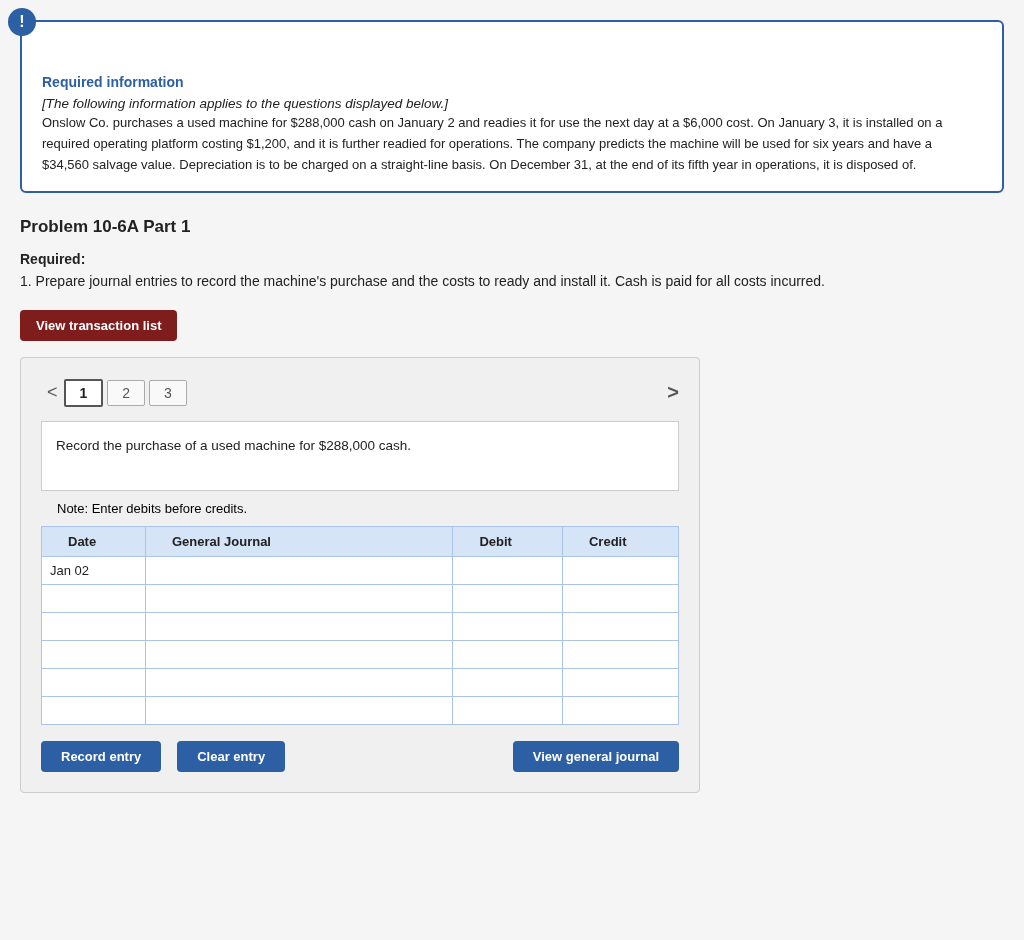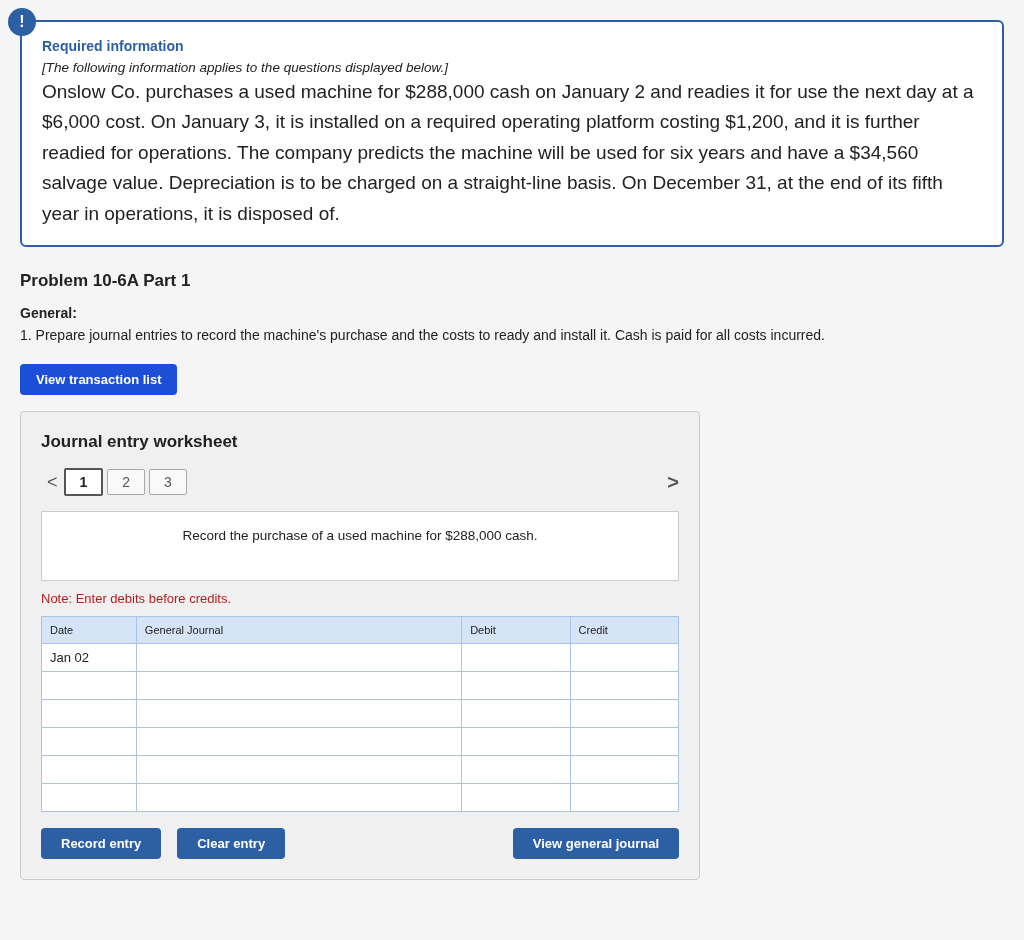--- a/index.html
+++ b/index.html
@@ -31,52 +31,53 @@
       font-size: 16px;
       display: flex;
       align-items: center;
       justify-content: center;
     }
     .info-box .required-info {
       color: #2c5fa3;
       font-weight: bold;
       margin-bottom: 6px;
       font-size: 14px;
+      margin-top: 36px;
     }
     .info-box .problem-title {
       font-weight: bold;
       font-size: 15px;
       margin-bottom: 6px;
     }
     .info-box .italic-note {
       font-style: italic;
       margin-bottom: 2px;
       font-size: 13.5px;
     }
     .info-box .body-text {
-      font-size: 19px;
+      font-size: 13px;
       line-height: 1.6;
     }
     .section-title {
       font-weight: bold;
       font-size: 17px;
       margin-bottom: 14px;
     }
     .required-label {
       font-weight: bold;
       margin-bottom: 4px;
       font-size: 14px;
     }
     .required-desc {
       margin-bottom: 18px;
       font-size: 14px;
       line-height: 1.5;
     }
     .btn-view-transaction {
-      background: #1d4ed8;
+      background: #7f1d1d;
       color: white;
       border: none;
       padding: 8px 16px;
       font-size: 13px;
       font-weight: bold;
       border-radius: 4px;
       cursor: pointer;
       margin-bottom: 16px;
       display: inline-block;
     }
@@ -124,39 +125,39 @@
       color: #555;
     }
     .instruction-box {
       background: #fff;
       border: 1px solid #ccc;
       padding: 14px;
       margin-bottom: 10px;
       font-size: 13.5px;
       line-height: 1.5;
       min-height: 70px;
-      text-align: center;
     }
     .note-text {
-      color: #b91c1c;
+      color: #000000;
       font-size: 13px;
       margin-bottom: 10px;
+      margin-left: 16px;
     }
     .journal-table {
       width: 100%;
       border-collapse: collapse;
       margin-bottom: 16px;
       background: #fff;
     }
     .journal-table th {
       background: #d6e4f7;
       border: 1px solid #aac4e8;
-      padding: 7px 8px;
-      font-size: 11px;
-      font-weight: normal;
+      padding: 7px 26px;
+      font-size: 13px;
+      font-weight: bold;
       text-align: left;
     }
     .journal-table th.center {
       text-align: left;
     }
     .journal-table td {
       border: 1px solid #aac4e8;
       padding: 0;
       height: 28px;
     }
@@ -217,29 +218,28 @@
   </div>
   <div class="required-info">Required information</div>
   <div class="italic-note">[The following information applies to the questions displayed below.]</div>
   <div class="body-text">Onslow Co. purchases a used machine for $288,000 cash on January 2 and readies it for use the next day at a $6,000 cost. On January 3, it is installed on a required operating platform costing $1,200, and it is further readied for operations. The company predicts the machine will be used for six years and have a $34,560 salvage value. Depreciation is to be charged on a straight-line basis. On December 31, at the end of its fifth year in operations, it is disposed of.</div>
 </div>
 
 
 <div class="section-title">Problem 10-6A Part 1</div>
 
 
-<div class="required-label">General:</div>
+<div class="required-label">Required:</div>
 <div class="required-desc">1. Prepare journal entries to record the machine's purchase and the costs to ready and install it. Cash is paid for all costs incurred.</div>
 
 
 <button class="btn-view-transaction">View transaction list</button>
 
 
 <div class="worksheet-container">
-  <div class="worksheet-title">Journal entry worksheet</div>
 
   <div class="tab-nav">
     <span class="tab-chevron">&lt;</span>
     <div class="tab-item active">1</div>
     <div class="tab-item inactive">2</div>
     <div class="tab-item inactive">3</div>
     <span class="tab-right-chevron">&gt;</span>
   </div>
 
   <div class="instruction-box">

